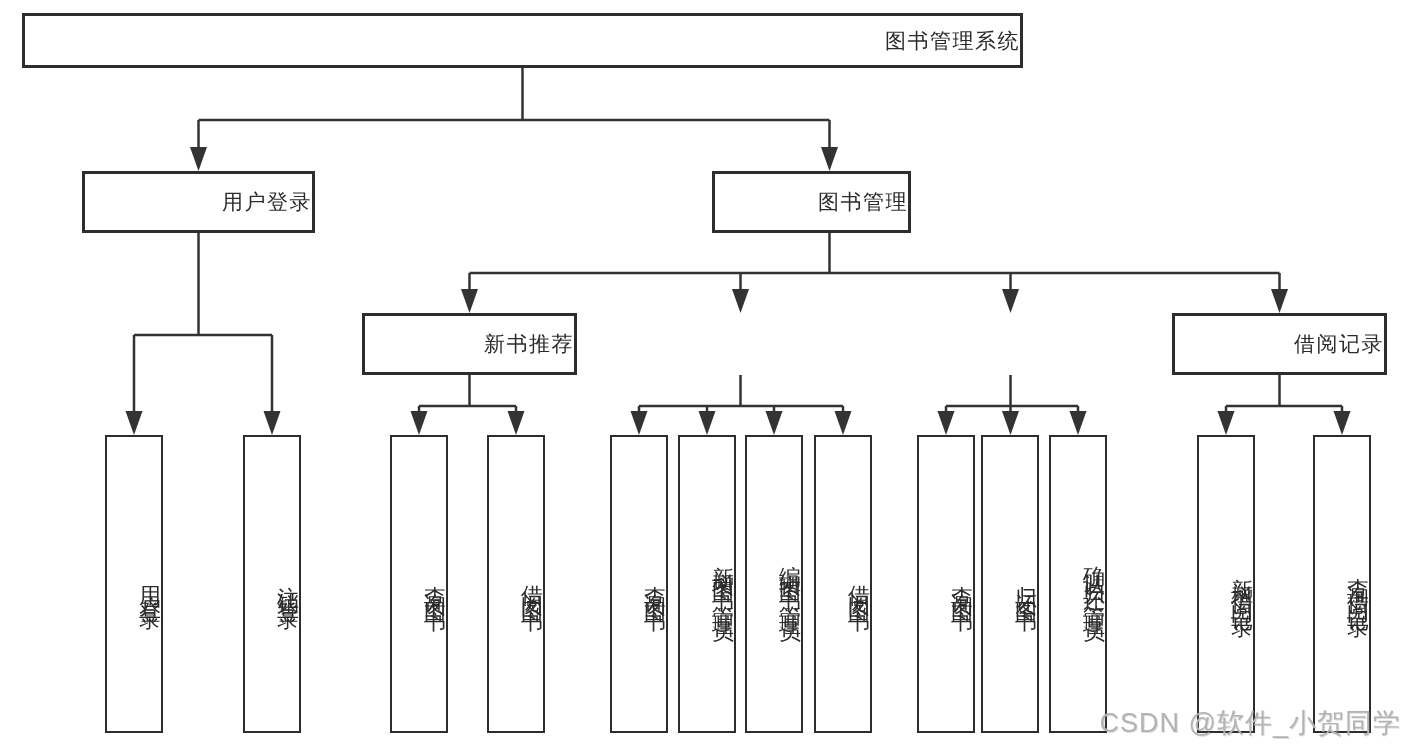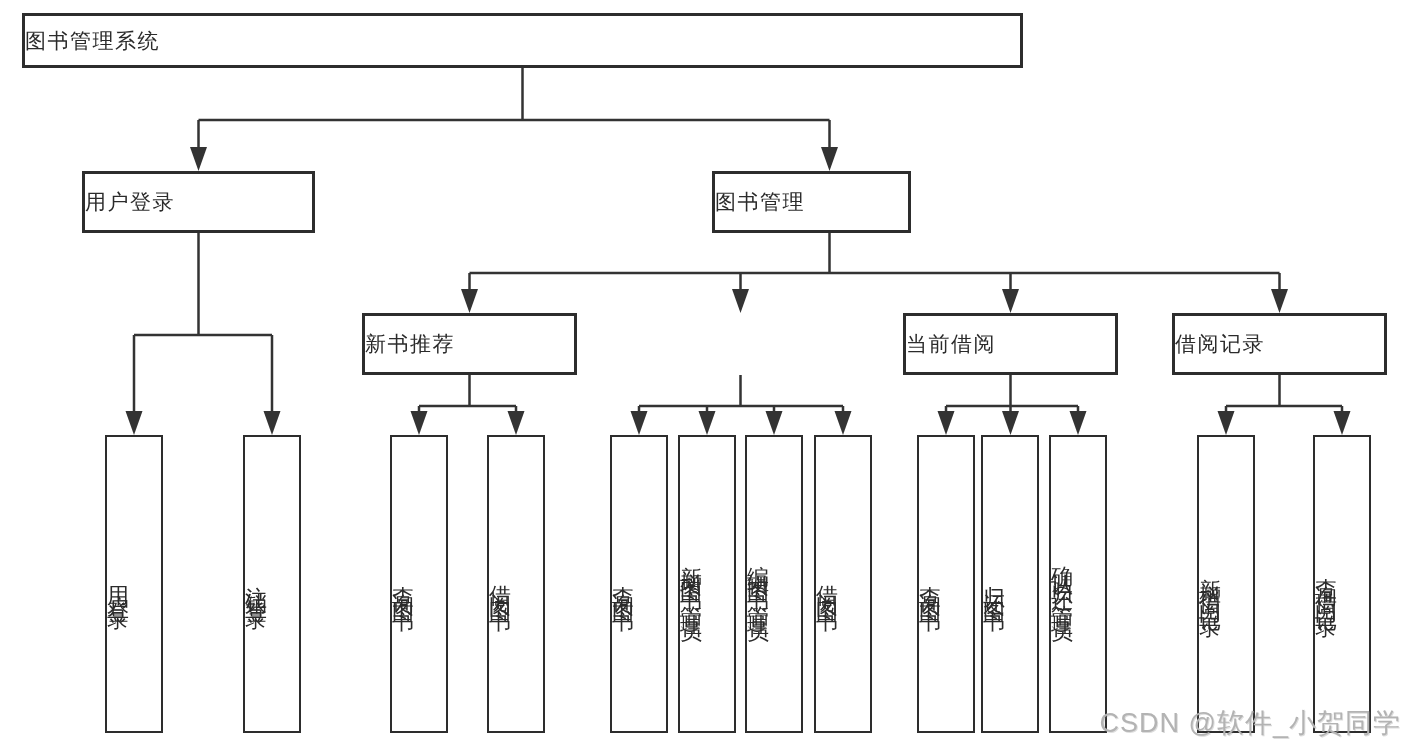--- a/index.html
+++ b/index.html
@@ -3,21 +3,21 @@
 <meta charset="utf-8">
 <style>
   html,body{margin:0;padding:0;background:#fff;}
   .canvas{
     position:relative;width:1405px;height:747px;background:#fff;overflow:hidden;
     font-family:"Liberation Sans","DejaVu Sans",sans-serif;
   }
   .connectors{position:absolute;left:0;top:0;z-index:1;}
   .box{
     position:absolute;z-index:2;background:#fff;border:3px solid #2d2d2d;
-    display:flex;align-items:center;justify-content:flex-start;box-sizing:border-box;
+    display:flex;align-items:center;justify-content:flex-end;box-sizing:border-box;
     color:#2b2b2b;
   }
   .hlabel{font-size:21px;letter-spacing:1.5px;white-space:nowrap;}
   .leaf{border-width:2.5px;}
   .vtext{
     writing-mode:vertical-rl;text-orientation:mixed;
     font-size:22px;letter-spacing:8px;line-height:1;color:#2b2b2b;
   }
   .watermark{
     position:absolute;right:4px;bottom:6px;z-index:3;
@@ -70,23 +70,20 @@
   <div class="box" style="left:82px;top:171px;width:233px;height:62px">
     <span class="hlabel">用户登录</span>
   </div>
   <div class="box" style="left:712px;top:171px;width:199px;height:62px">
     <span class="hlabel">图书管理</span>
   </div>
 
   <div class="box" style="left:362px;top:313px;width:215px;height:62px">
     <span class="hlabel">新书推荐</span>
   </div>
-  <div class="box" style="left:903px;top:313px;width:215px;height:62px">
-    <span class="hlabel">当前借阅</span>
-  </div>
   <div class="box" style="left:1172px;top:313px;width:215px;height:62px">
     <span class="hlabel">借阅记录</span>
   </div>
 
   <div class="box leaf" style="left:105px;top:435px;width:58px;height:298px">
     <span class="vtext">用户登录</span>
   </div>
   <div class="box leaf" style="left:243px;top:435px;width:58px;height:298px">
     <span class="vtext">注销登录</span>
   </div>

